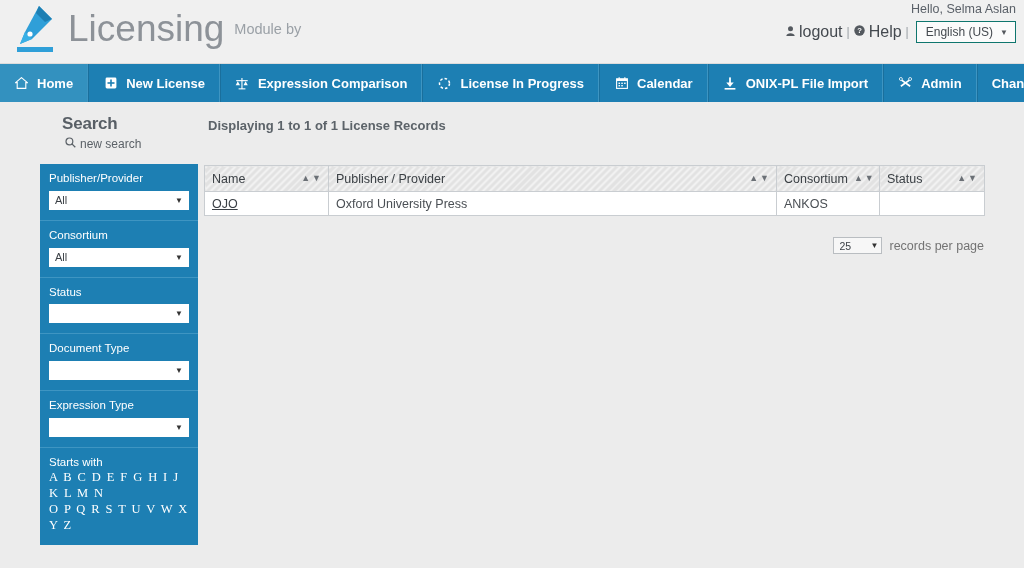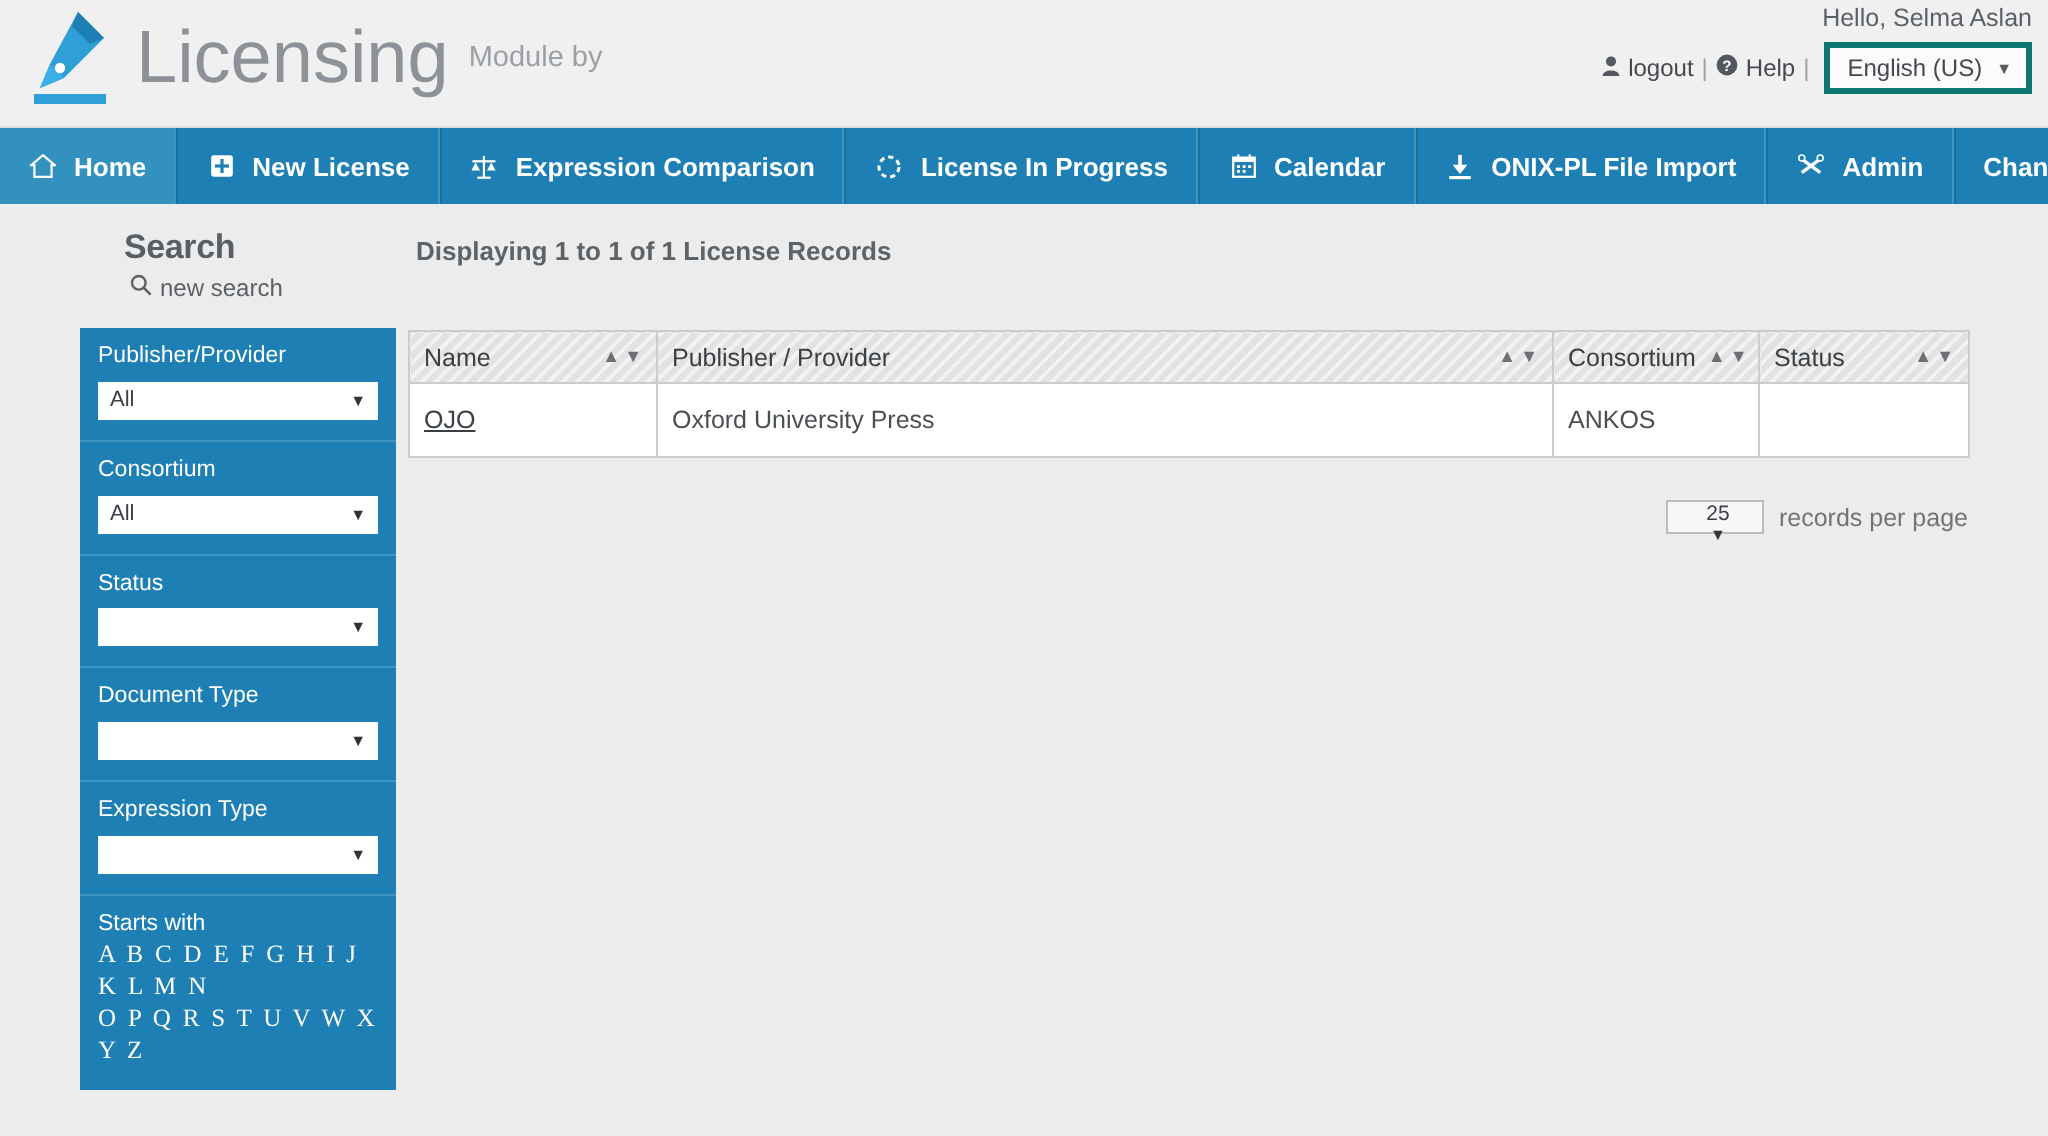--- a/index.html
+++ b/index.html
@@ -63,24 +63,24 @@
 
   .header-right {
     position: absolute;
     right: 8px; top: 2px;
     text-align: right;
     color: #5a6068;
     font-size: 12.5px;
   }
   .hello { margin-bottom: 5px; color:#5a6068; font-size: 12.5px;}
   .hr-line { display: flex; align-items: center; justify-content: flex-end; gap: 4px; }
-  .hr-link { color:#44494f; font-size:12px; cursor:pointer; }
+  .hr-link { color:#44494f; font-size:16px; cursor:pointer; }
   .hr-sep { color:#9aa0a6; font-size:12px; }
   .lang-select {
-    border: 3px solid #0f766e;
+    border: 1px solid #0f766e;
     background: #fbfbfb;
     padding: 3px 7px 3px 9px;
     font-size: 12px;
     color: #44494f;
     margin-left: 3px;
     display: inline-flex;
     align-items: center;
     gap: 7px;
   }
   .mini-caret { font-size: 8px; color:#55595e; }
@@ -249,21 +249,21 @@
   .th-inner {
     display: flex;
     align-items: center;
     justify-content: space-between;
     gap: 6px;
   }
   .sorters { display:inline-flex; gap:2px; color:#6b7076; font-size:9px; line-height:1; }
   .sorters span { cursor: pointer; }
   .grid td {
     border-right: 1px solid #c9cdd1;
-    height: 37px;
+    height: 24px;
     padding: 0 7px;
     font-size: 12.5px;
     color: #4a4f54;
     vertical-align: middle;
     background: #ffffff;
   }
   .grid th:last-child, .grid td:last-child { border-right: none; }
   .cell-link {
     color: #3a3f45;
     text-decoration: underline;
@@ -283,21 +283,20 @@
     height: 17px;
     border: 1px solid #b9bdc1;
     background: #f7f7f7;
     font-size: 10.5px;
     color: #3a3f45;
     display: flex;
     align-items: center;
     justify-content: space-between;
     padding: 0 3px 0 5px;
     cursor: pointer;
-    flex-direction: column;
   }
   .rpp-label { font-size: 12.5px; color: #737373; }
 </style>
 </head>
 <body>
 
 <div class="header">
 
   <div class="brand">
     <span>

